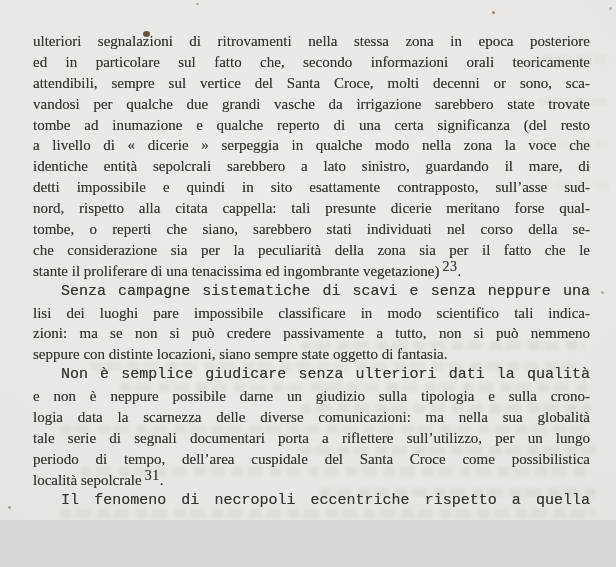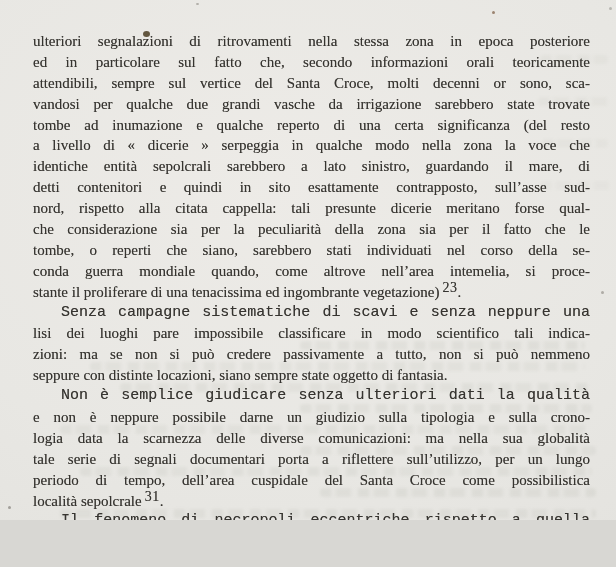--- a/index.html
+++ b/index.html
@@ -70,25 +70,24 @@
     </div>
   <div class="text-block">
       <div>
         <div class="line">ulteriori segnalazioni di ritrovamenti nella stessa zona in epoca posteriore</div>
         <div class="line">ed in particolare sul fatto che, secondo informazioni orali teoricamente</div>
         <div class="line">attendibili, sempre sul vertice del Santa Croce, molti decenni or sono, sca-</div>
         <div class="line">vandosi per qualche due grandi vasche da irrigazione sarebbero state trovate</div>
         <div class="line">tombe ad inumazione e qualche reperto di una certa significanza (del resto</div>
         <div class="line">a livello di « dicerie » serpeggia in qualche modo nella zona la voce che</div>
         <div class="line">identiche entità sepolcrali sarebbero a lato sinistro, guardando il mare, di</div>
-        <div class="line">detti contenitori e quindi in sito esattamente contrapposto, sull’asse sud-</div>
+        <div class="line">detti impossibile e quindi in sito esattamente contrapposto, sull’asse sud-</div>
         <div class="line">nord, rispetto alla citata cappella: tali presunte dicerie meritano forse qual-</div>
+        <div class="line">tombe, o reperti che siano, sarebbero stati individuati nel corso della se-</div>
         <div class="line">che considerazione sia per la peculiarità della zona sia per il fatto che le</div>
-        <div class="line">tombe, o reperti che siano, sarebbero stati individuati nel corso della se-</div>
-        <div class="line">conda guerra mondiale quando, come altrove nell’area intemelia, si proce-</div>
         <div class="line no-just">stante il proliferare di una tenacissima ed ingombrante vegetazione)<sup class="fn">23</sup>.</div>
       </div>
       <div>
         <div class="line indent">Senza campagne sistematiche di scavi e senza neppure una oculata ana-</div>
         <div class="line">lisi dei luoghi pare impossibile classificare in modo scientifico tali indica-</div>
         <div class="line">zioni: ma se non si può credere passivamente a tutto, non si può nemmeno</div>
         <div class="line no-just">seppure con distinte locazioni, siano sempre state oggetto di fantasia.</div>
       </div>
       <div>
         <div class="line indent">Non è semplice giudicare senza ulteriori dati la qualità di tali sepolcri</div>

